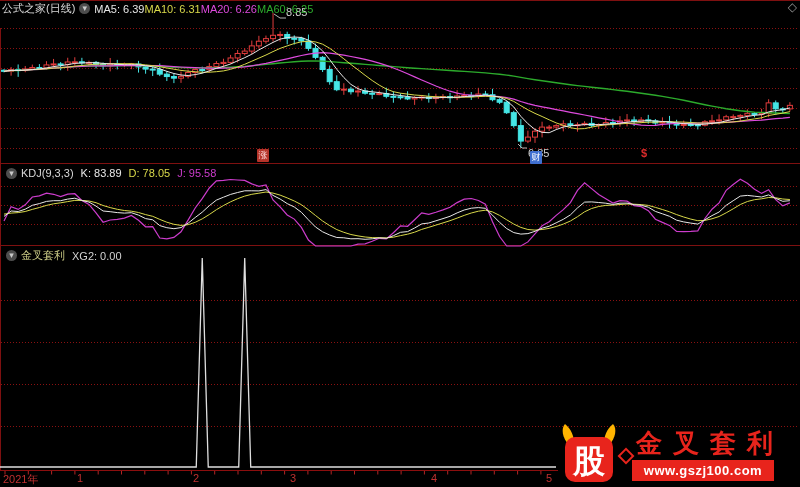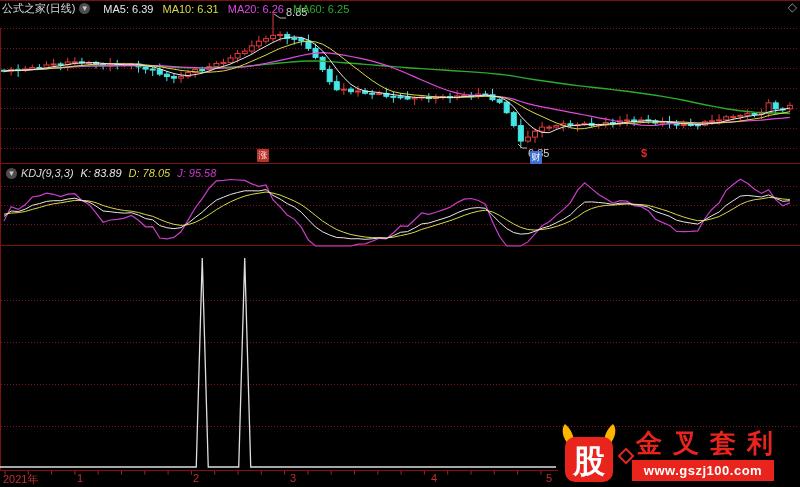--- a/index.html
+++ b/index.html
@@ -2,27 +2,27 @@
 <html><head>
 <meta charset="utf-8">
 <style>
   html,body{margin:0;padding:0;background:#111;}
   #app{position:relative;width:800px;height:487px;background:#000;overflow:hidden;
        font-family:"Liberation Sans","DejaVu Sans",sans-serif;}
   #chart-svg{position:absolute;left:0;top:0;}
   .hdr{position:absolute;left:2px;font-size:11px;white-space:nowrap;z-index:5;}
   .hdr span{vertical-align:middle;}
   #main-hdr{top:1px;}
-  #kdj-hdr{top:166px;font-style:italic;}
+  #kdj-hdr{top:166px;}
   #xg2-hdr{top:248px;}
   .title{color:#d8d8d8;letter-spacing:0;}
   .collapse{display:inline-block;width:11px;height:11px;border-radius:50%;
     background:#4d4d4d;color:#c9c9c9;font-size:9px;line-height:10px;text-align:center;
     margin:0 4px;cursor:pointer;}
-  .ma{margin-left:9px;}
+  .ma{}
   .kv{margin-left:7px;}
   #corner-diamond{position:absolute;right:3px;top:0px;color:#909090;font-size:12px;z-index:5;}
   .anno{position:absolute;color:#cfcfcf;font-size:11px;z-index:4;}
   #anno-high{left:286px;top:6px;}
   #anno-low{left:528px;top:147px;}
   .badge{position:absolute;font-size:9px;line-height:12px;width:12px;height:13px;
     text-align:center;color:#fff;z-index:4;border-radius:1px;}
   #badge-rise{left:257px;top:149px;background:#b5342a;color:#ffd9d9;}
   #badge-wealth{left:530px;top:151px;background:#3f6fd0;}
   #dollar-mark{position:absolute;left:641px;top:147px;color:#d92b2b;font-size:11px;
@@ -327,20 +327,23 @@
 
   <div class="hdr" id="main-hdr">
     <span class="title">公式之家(日线)</span><span class="collapse">▾</span><span class="ma" style="color: rgb(230, 230, 230);">MA5: 6.39</span><span class="ma" style="color: rgb(216, 216, 74);">MA10: 6.31</span><span class="ma" style="color: rgb(221, 74, 221);">MA20: 6.26</span><span class="ma" style="color: rgb(44, 171, 44);">MA60: 6.25</span>
   </div>
   <div id="corner-diamond">◇</div>
 
   <div class="hdr" id="kdj-hdr">
     <span class="collapse">▾</span><span class="title">KDJ(9,3,3)</span><span class="kv" style="color: rgb(232, 232, 232);">K: 83.89</span><span class="kv" style="color: rgb(216, 216, 74);">D: 78.05</span><span class="kv" style="color: rgb(204, 60, 204);">J: 95.58</span>
   </div>
 
+  <div class="hdr" id="xg2-hdr">
+    <span class="collapse">▾</span><span class="title" style="color:#cbcb86">金叉套利</span><span class="kv" style="color:#d2d2d2">XG2: 0.00</span>
+  </div>
 
   <div class="anno" id="anno-high">8.85</div>
   <div class="anno" id="anno-low">6.35</div>
   <div class="badge" id="badge-rise">涨</div>
   <div class="badge" id="badge-wealth">财</div>
   <div id="dollar-mark">$</div>
 
   <div id="axis-row">
       <span class="axis-lbl" style="left: 3px;">2021年</span>
       <span class="axis-lbl" style="left: 77px;">1</span>

